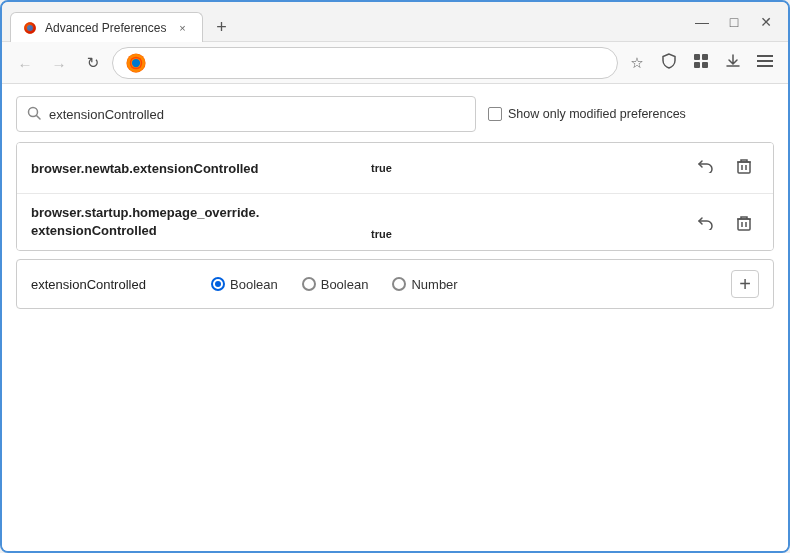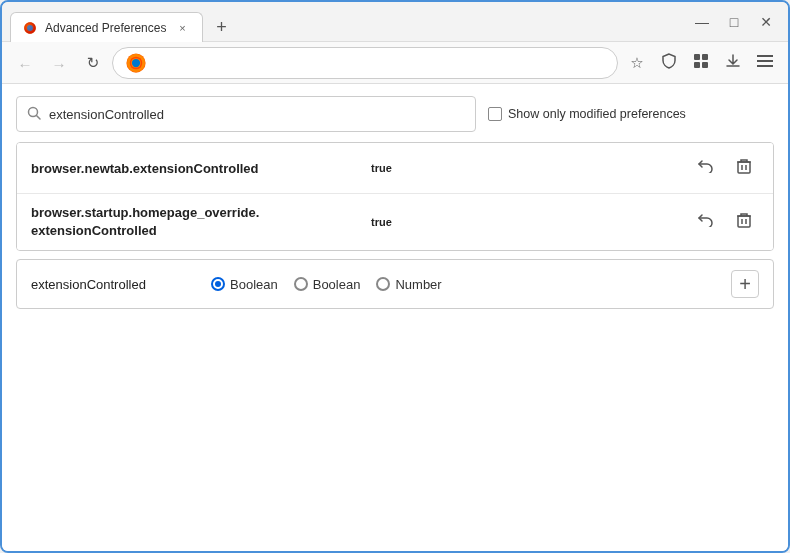--- a/index.html
+++ b/index.html
@@ -246,21 +246,21 @@
       margin-bottom: 8px;
     }
     .result-row {
       display: flex;
       align-items: center;
       padding: 10px 14px;
       border-bottom: 1px solid #e8e8e8;
       background: #fff;
       min-height: 44px;
     }
-    .result-row:last-child { border-bottom: none; }
+    .result-row:last-child { border-bottom: none; align-items: flex-end; }
 
     .pref-name {
       font-weight: 700;
       font-size: 13px;
       color: #222;
       flex: 0 0 340px;
     }
     .pref-value {
       font-weight: 700;
       font-size: 11px;
@@ -298,21 +298,21 @@
     }
     .new-pref-name {
       font-size: 13px;
       color: #222;
       font-weight: 500;
       flex: 0 0 160px;
     }
     .type-options {
       display: flex;
       align-items: center;
-      gap: 16px;
+      gap: 24px;
       flex: 1;
     }
     .radio-option {
       display: flex;
       align-items: center;
       gap: 5px;
       cursor: pointer;
     }
     .radio-circle {
       width: 14px;

